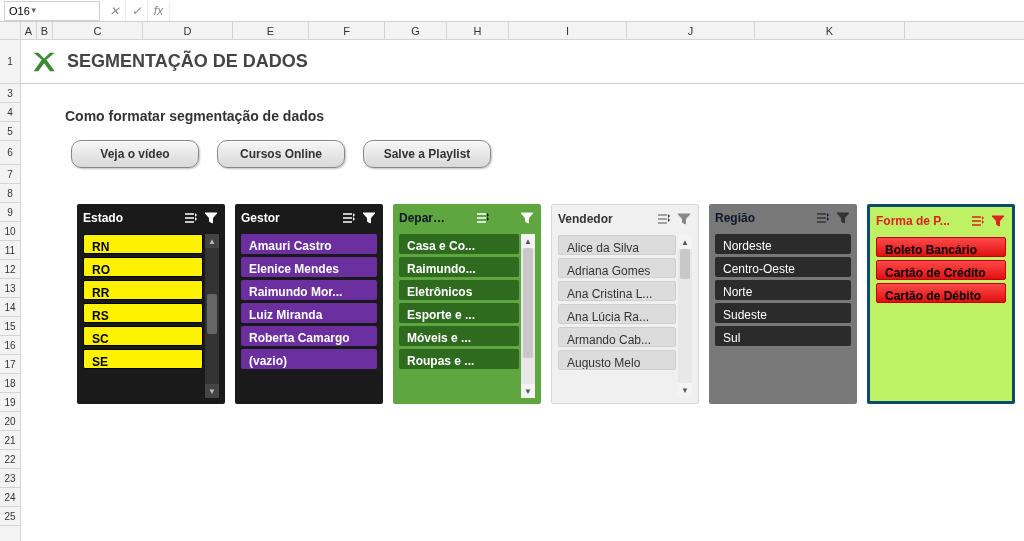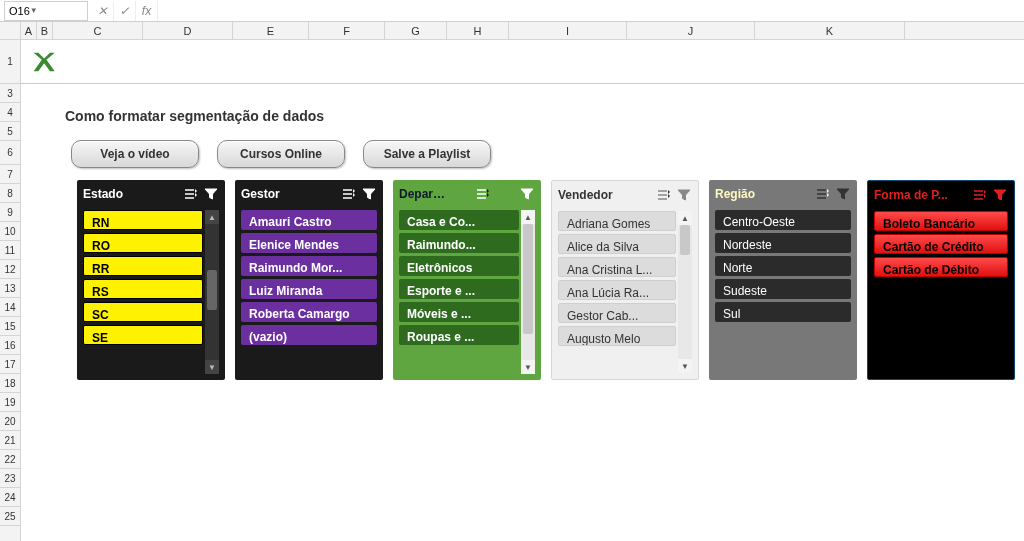--- a/index.html
+++ b/index.html
@@ -1,20 +1,20 @@
 <!DOCTYPE html>
 <html><head>
 <meta charset="utf-8">
 <style>
   * { box-sizing: border-box; margin: 0; padding: 0; }
   body { font-family: "Segoe UI", Tahoma, sans-serif; font-size: 12px; background: #fff; overflow: hidden; }
 
   
   .formula-bar { display: flex; align-items: center; height: 22px; border-bottom: 1px solid #cfcfcf; background: #fff; }
-  .name-box { width: 84px; height: 20px; border: 1px solid #cfcfcf; margin: 0 4px; padding: 0 4px; display: flex; align-items: center; font-size: 11px; }
+  .name-box { width: 96px; height: 20px; border: 1px solid #cfcfcf; margin: 0 4px; padding: 0 4px; display: flex; align-items: center; font-size: 11px; }
   .name-box .dd { font-size: 8px; color: #666; }
   .fb-btn { width: 22px; height: 20px; display: flex; align-items: center; justify-content: center; color: #888; border-right: 1px solid #eee; font-size: 12px; font-style: italic; }
   .fb-input { flex: 1; height: 20px; border: none; padding: 0 6px; font-size: 11px; }
 
   
   .grid { position: relative; width: 1024px; height: 519px; }
   .col-headers { position: absolute; top: 0; left: 21px; right: 0; height: 18px; display: flex; border-bottom: 1px solid #d4d4d4; background: #f3f3f3; }
   .col-headers .ch { border-right: 1px solid #d4d4d4; text-align: center; font-size: 11px; color: #333; line-height: 18px; }
   .corner { position: absolute; top: 0; left: 0; width: 21px; height: 18px; border-right: 1px solid #d4d4d4; border-bottom: 1px solid #d4d4d4; background: #f3f3f3; }
   .row-headers { position: absolute; top: 18px; left: 0; width: 21px; bottom: 0; background: #f3f3f3; border-right: 1px solid #d4d4d4; }
@@ -29,21 +29,21 @@
   .title-band .logo { width: 28px; height: 28px; position: relative; }
   .title-band .logo svg { width: 28px; height: 28px; }
   .title-band .ttl { font-size: 18px; font-weight: 700; color: #444; }
 
   .subtitle { position: absolute; top: 68px; left: 44px; font-size: 14px; font-weight: 700; color: #333; }
 
   .btn-row { position: absolute; top: 100px; left: 50px; display: flex; gap: 18px; }
   .btn3d { width: 128px; height: 28px; background: linear-gradient(#f7f7f7,#d8d8d8); border: 1px solid #888; border-radius: 10px; box-shadow: inset 0 1px 0 #fff, 1px 1px 2px rgba(0,0,0,.25); text-align: center; line-height: 26px; font-size: 12px; font-weight: 700; color: #333; cursor: pointer; }
 
   
-  .slicers { position: absolute; top: 140px; left: 56px; display: flex; gap: 10px; }
+  .slicers { position: absolute; top: 164px; left: 56px; display: flex; gap: 10px; }
   .slicer { width: 148px; height: 200px; border-radius: 2px; position: relative; overflow: hidden; }
   .sl-hd { height: 28px; display: flex; align-items: center; padding: 0 6px; font-size: 12px; font-weight: 700; gap: 4px; }
   .sl-hd .lbl { flex: 1; white-space: nowrap; overflow: hidden; text-overflow: ellipsis; }
   .sl-hd .ic { width: 16px; height: 16px; display: flex; align-items: center; justify-content: center; }
   .sl-body { position: absolute; top: 30px; left: 6px; right: 6px; bottom: 6px; display: flex; gap: 2px; }
   .sl-items { flex: 1; display: flex; flex-direction: column; gap: 3px; overflow: hidden; }
   .sl-item { height: 20px; border-radius: 2px; padding: 0 8px; line-height: 24px; font-size: 12px; white-space: nowrap; overflow: hidden; text-overflow: ellipsis; cursor: pointer; }
   .sl-scroll { width: 14px; background: #e8e8e8; position: relative; }
   .sl-scroll .arrow { position: absolute; left: 0; right: 0; height: 14px; display: flex; align-items: center; justify-content: center; font-size: 8px; color: #555; background: #f4f4f4; }
   .sl-scroll .thumb { position: absolute; left: 2px; right: 2px; background: #c8c8c8; border-radius: 2px; }
@@ -56,24 +56,24 @@
   .th-purple .sl-item { background: #6b2fa0; color: #fff; font-weight: 700; }
   .th-green { background: #5fa640; }
   .th-green .sl-hd { color: #0f172a; gap: 28px; }
   .th-green .ic svg { stroke: #fff; fill: #fff; }
   .th-green .sl-item { background: #2e6b1f; color: #fff; font-weight: 700; }
   .th-light { background: #f0f0f0; border: 1px solid #d6d6d6; }
   .th-light .sl-hd { color: #333; }
   .th-light .ic svg { stroke: #888; fill: #888; }
   .th-light .sl-item { background: #dcdcdc; color: #333; border: 1px solid #cfcfcf; }
   .th-grey { background: #787878; }
-  .th-grey .sl-hd { color: #fef9c3; }
+  .th-grey .sl-hd { color: #0f172a; }
   .th-grey .ic svg { stroke: #333; fill: #333; }
   .th-grey .sl-item { background: #2b2b2b; color: #fff; }
-  .th-red { background: #000000; border: 1px solid #0c4a6e; }
+  .th-red { background: #bef264; border: 3px solid #0c4a6e; }
   .th-red .sl-hd { color: #e02020; }
   .th-red .ic svg { stroke: #e02020; fill: #e02020; }
   .th-red .sl-item { background: linear-gradient(#ff4a4a,#e01010); color: #000; font-weight: 600; border: 1px solid #c00000; }
 
   .sl-scroll-dark { background: #333; }
   .sl-scroll-dark .arrow { background: #444; color: #bbb; }
   .sl-scroll-dark .thumb { background: #666; }
 </style>
 </head>
 <body>
@@ -131,20 +131,21 @@
       <div class="rh">25</div>
     </div>
 
   <div class="sheet">
     <div class="title-band">
       <span class="logo">
         <svg viewBox="0 0 24 24">
             <path fill="#3a8a2f" d="M4 4 L11 10 L4 20 L8 20 L13 13 L18 20 L22 20 L15 10 L22 4 L18 4 L13 9 L8 4 Z"></path>
           </svg>
       </span>
+      <span class="ttl">SEGMENTAÇÃO DE DADOS</span>
     </div>
 
     <div class="subtitle">Como formatar segmentação de dados</div>
 
     <div class="btn-row" id="btnRow">
         <div class="btn3d">Veja o vídeo</div>
         <div class="btn3d">Cursos Online</div>
         <div class="btn3d">Salve a Playlist</div>
       </div>
 
@@ -255,25 +256,25 @@
               </svg>
             </span>
             <span class="ic">
               <svg width="14" height="14" viewBox="0 0 14 14">
                 <path d="M1 2h12l-4.5 5v5l-3-1.5V7z"></path>
               </svg>
             </span>
           </div>
           <div class="sl-body">
             <div class="sl-items">
+              <div class="sl-item">Alice da Silva</div>
               <div class="sl-item">Adriana Gomes</div>
-              <div class="sl-item">Alice da Silva</div>
               <div class="sl-item">Ana Cristina L...</div>
               <div class="sl-item">Ana Lúcia Ra...</div>
-              <div class="sl-item">Gestor Cab...</div>
+              <div class="sl-item">Armando Cab...</div>
               <div class="sl-item">Augusto Melo</div>
             </div>
             <div class="sl-scroll">
               <div class="arrow" style="top: 0px;">▲</div>
               <div class="thumb" style="top: 14px; height: 30px;"></div>
               <div class="arrow" style="bottom: 0px;">▼</div>
             </div>
           </div>
         </div>
         <div class="slicer th-grey">
@@ -288,22 +289,22 @@
               </svg>
             </span>
             <span class="ic">
               <svg width="14" height="14" viewBox="0 0 14 14">
                 <path d="M1 2h12l-4.5 5v5l-3-1.5V7z"></path>
               </svg>
             </span>
           </div>
           <div class="sl-body">
             <div class="sl-items">
+              <div class="sl-item">Nordeste</div>
               <div class="sl-item">Centro-Oeste</div>
-              <div class="sl-item">Nordeste</div>
               <div class="sl-item">Norte</div>
               <div class="sl-item">Sudeste</div>
               <div class="sl-item">Sul</div>
             </div>
           </div>
         </div>
         <div class="slicer th-red">
           <div class="sl-hd">
             <span class="lbl">Forma de P...</span>
             <span class="ic">

